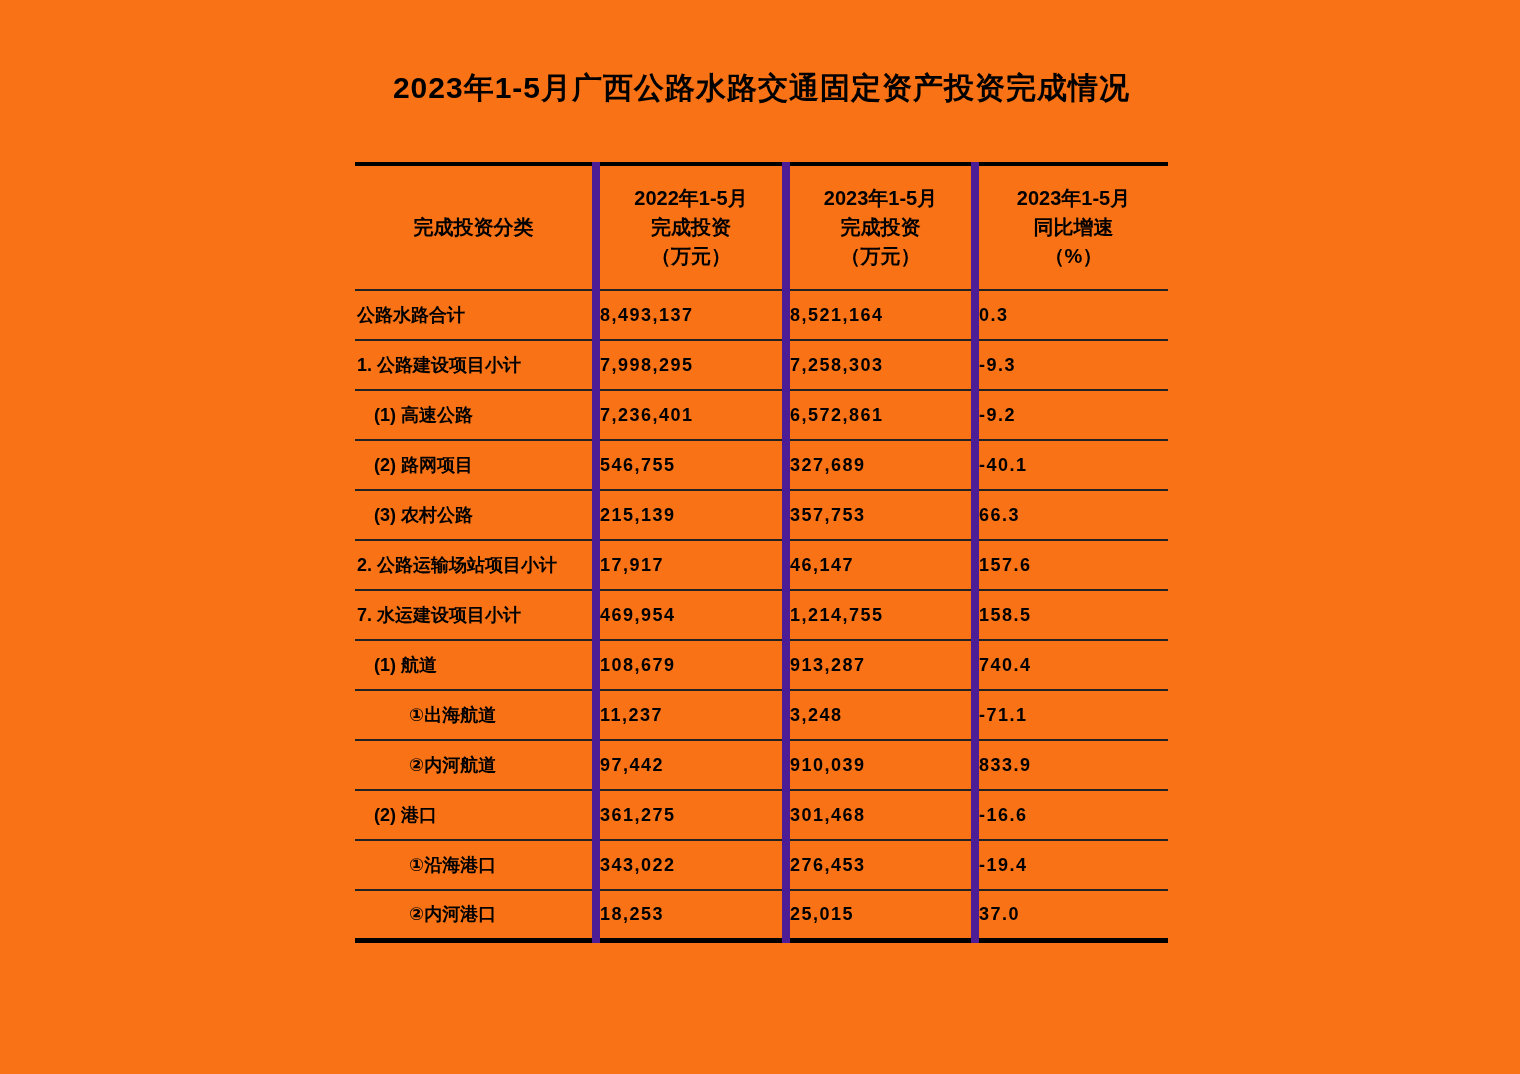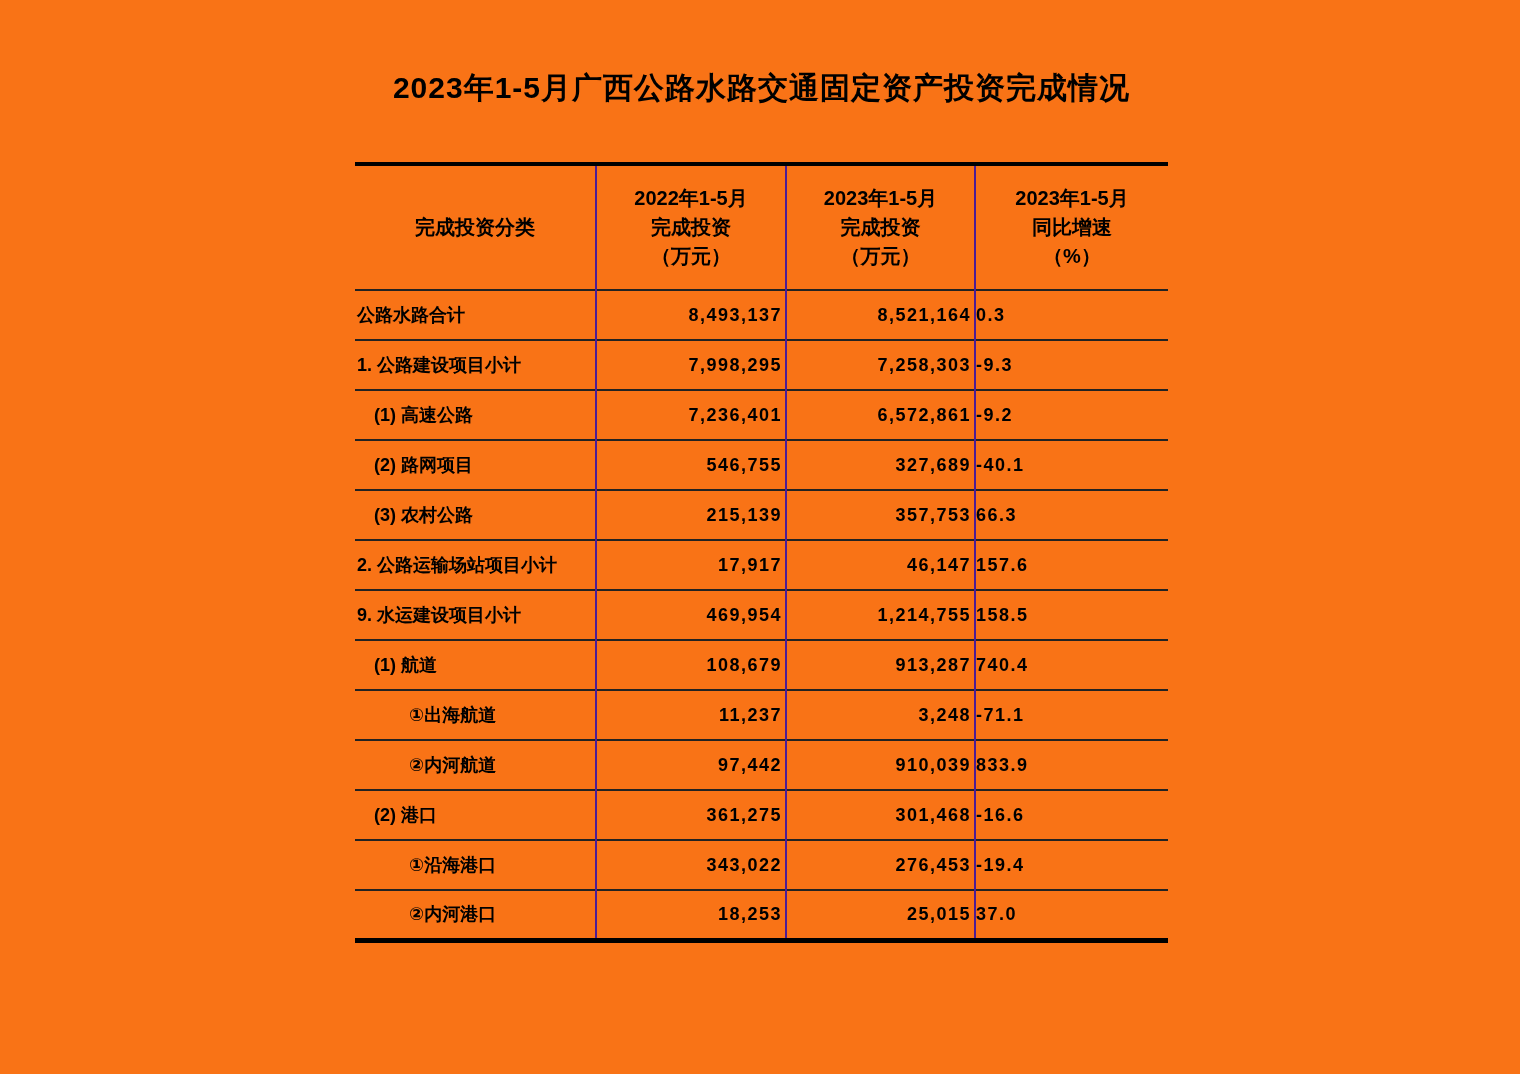--- a/index.html
+++ b/index.html
@@ -47,26 +47,26 @@
     font-weight: bold;
     white-space: pre-line;
   }
   .stat-table td {
     height: 50px;
     vertical-align: middle;
     font-size: 18px;
     font-weight: bold;
   }
   .stat-table th + th,
-  .stat-table td + td { border-left: 2px solid #4c1d95; }
+  .stat-table td + td { border-left: 8px solid #4c1d95; }
   .stat-table tbody tr td { border-top: 2px solid #222; }
   td.cat { text-align: left; padding-left: 2px; white-space: nowrap; }
   td.cat.ind1 { padding-left: 19px; }
   td.cat.ind2 { padding-left: 54px; }
-  td.num { text-align: right; padding-right: 3px; letter-spacing: 1.5px; }
+  td.num { padding-right: 3px; letter-spacing: 1.5px; }
   td.growth { padding-right: 8px; letter-spacing: 1.5px; }
 </style>
 </head>
 <body>
 
 <div class="page">
 
   <div class="doc-title">2023年1-5月广西公路水路交通固定资产投资完成情况</div>
 
   <div class="table-wrap">
@@ -122,21 +122,21 @@
           <td class="num">357,753</td>
           <td class="growth">66.3</td>
         </tr>
         <tr>
           <td class="cat">2. 公路运输场站项目小计</td>
           <td class="num">17,917</td>
           <td class="num">46,147</td>
           <td class="growth">157.6</td>
         </tr>
         <tr>
-          <td class="cat">9. 水运建设项目小计</td>
+          <td class="cat">7. 水运建设项目小计</td>
           <td class="num">469,954</td>
           <td class="num">1,214,755</td>
           <td class="growth">158.5</td>
         </tr>
         <tr>
           <td class="cat ind1">(1) 航道</td>
           <td class="num">108,679</td>
           <td class="num">913,287</td>
           <td class="growth">740.4</td>
         </tr>

